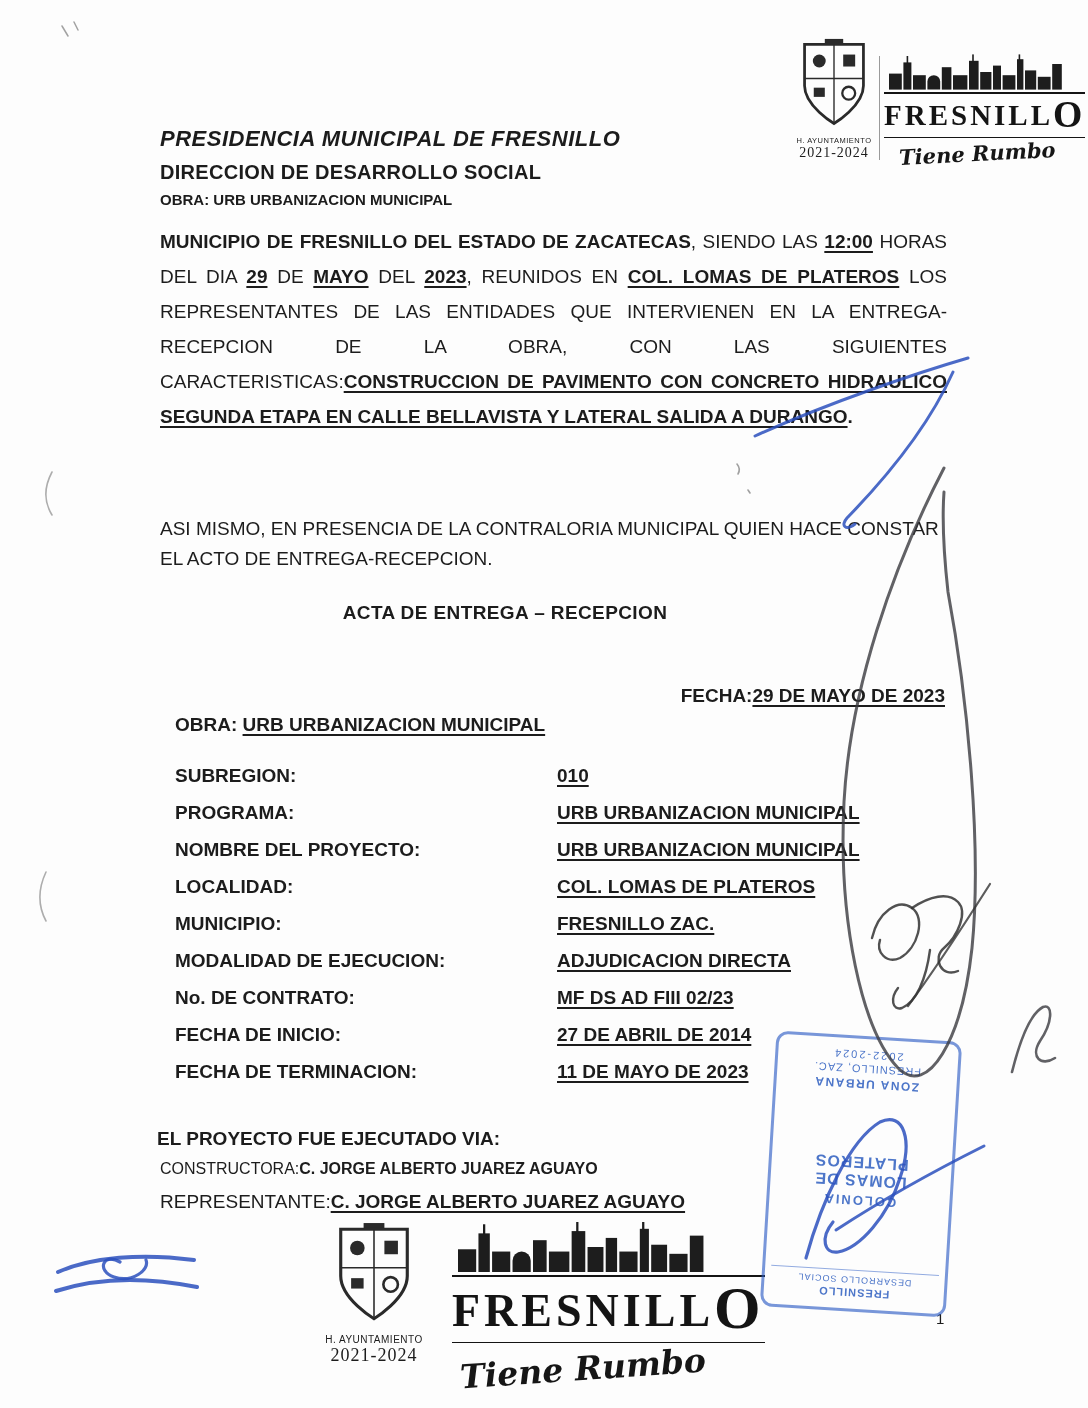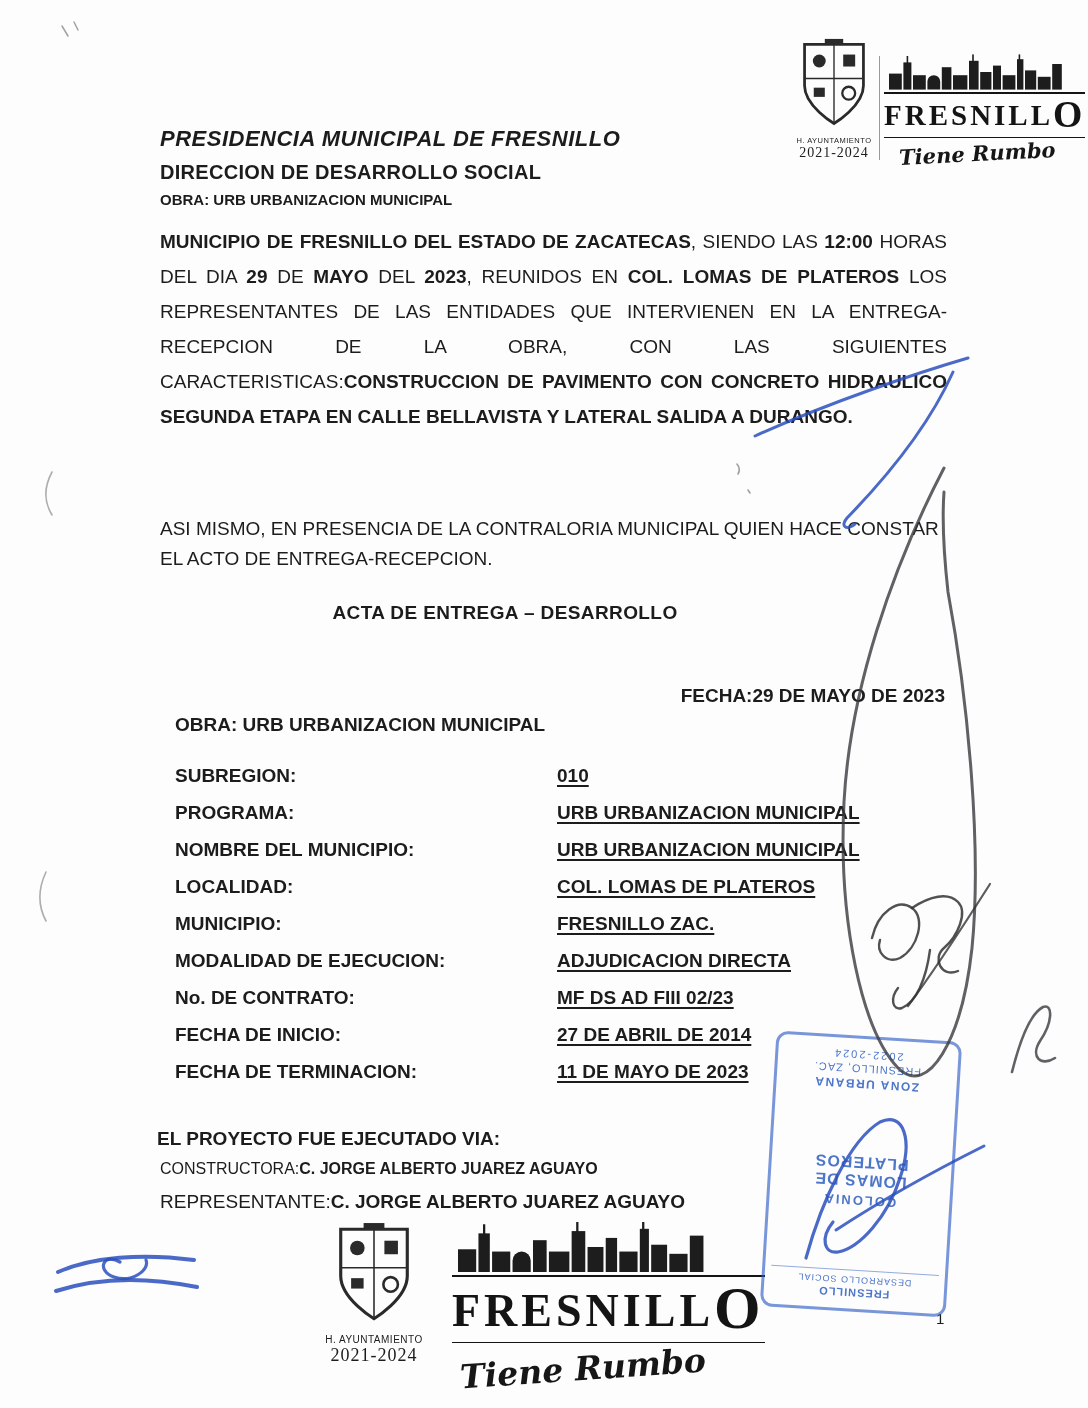--- a/index.html
+++ b/index.html
@@ -4,21 +4,21 @@
 <style>
   * { margin:0; padding:0; box-sizing:border-box; }
   html,body { background:#ffffff; }
   .page {
     position:relative; width:1088px; height:1408px; margin:0 auto;
     background:#fdfdfd; overflow:hidden; color:#1c1c1c;
     font-family:"Liberation Sans", sans-serif;
   }
   .abs { position:absolute; }
   .b { font-weight:bold; }
-  .u { text-decoration-thickness:2px; text-underline-offset:3px; }
+  .u { text-decoration:underline; text-decoration-thickness:2px; text-underline-offset:3px; }
 
   
   .doc-head { left:160px; top:126px; width:690px; text-align:left; }
   .doc-title { font-size:22px; font-weight:bold; font-style:italic; letter-spacing:.5px; }
   .doc-dept  { font-size:20px; font-weight:bold; margin-top:9px; letter-spacing:.3px; }
   .doc-obra  { font-size:15px; font-weight:bold; margin-top:7px; }
 
   
   .intro {
     left:160px; top:224px; width:787px;
@@ -140,34 +140,34 @@
   <div class="abs doc-head">
     <div class="doc-title">PRESIDENCIA MUNICIPAL DE FRESNILLO</div>
     <div class="doc-dept">DIRECCION DE DESARROLLO SOCIAL</div>
     <div class="doc-obra">OBRA: URB URBANIZACION MUNICIPAL</div>
   </div>
 
   <p class="abs intro"><span class="b">MUNICIPIO DE FRESNILLO DEL ESTADO DE ZACATECAS</span><span>, SIENDO LAS </span><span class="b u">12:00</span><span> HORAS DEL DIA </span><span class="b u">29</span><span> DE </span><span class="b u">MAYO</span><span> DEL </span><span class="b u">2023</span><span>, REUNIDOS EN </span><span class="b u">COL. LOMAS DE PLATEROS</span><span> LOS REPRESENTANTES DE LAS ENTIDADES QUE INTERVIENEN EN LA ENTREGA-RECEPCION DE LA OBRA, CON LAS SIGUIENTES CARACTERISTICAS:</span><span class="b u">CONSTRUCCION DE PAVIMENTO CON CONCRETO HIDRAULICO SEGUNDA ETAPA EN CALLE BELLAVISTA Y LATERAL SALIDA A DURANGO</span><span class="b">.</span></p>
 
   <p class="abs witness">ASI MISMO, EN PRESENCIA DE LA CONTRALORIA MUNICIPAL QUIEN HACE CONSTAR EL ACTO DE ENTREGA-RECEPCION.</p>
 
-  <div class="abs acta-title">ACTA DE ENTREGA – DESARROLLO</div>
+  <div class="abs acta-title">ACTA DE ENTREGA – RECEPCION</div>
 
   <div class="abs fecha-line">
     <span>FECHA:</span><span class="u">29 DE MAYO DE 2023</span>
   </div>
 
   <div class="abs obra-line">
     <span class="b">OBRA: </span><span class="b u">URB URBANIZACION MUNICIPAL</span>
   </div>
 
   <div class="abs fields">
     <div class="field-row gap-after"><span class="f-label">SUBREGION:</span><span class="f-value">010</span></div>
     <div class="field-row"><span class="f-label">PROGRAMA:</span><span class="f-value">URB URBANIZACION MUNICIPAL</span></div>
-    <div class="field-row"><span class="f-label">NOMBRE DEL MUNICIPIO:</span><span class="f-value">URB URBANIZACION MUNICIPAL</span></div>
+    <div class="field-row"><span class="f-label">NOMBRE DEL PROYECTO:</span><span class="f-value">URB URBANIZACION MUNICIPAL</span></div>
     <div class="field-row"><span class="f-label">LOCALIDAD:</span><span class="f-value">COL. LOMAS DE PLATEROS</span></div>
     <div class="field-row"><span class="f-label">MUNICIPIO:</span><span class="f-value">FRESNILLO ZAC.</span></div>
     <div class="field-row"><span class="f-label">MODALIDAD DE EJECUCION:</span><span class="f-value">ADJUDICACION DIRECTA</span></div>
     <div class="field-row"><span class="f-label">No. DE CONTRATO:</span><span class="f-value">MF DS AD FIII 02/23</span></div>
     <div class="field-row"><span class="f-label">FECHA DE INICIO:</span><span class="f-value">27 DE ABRIL  DE 2014</span></div>
     <div class="field-row"><span class="f-label">FECHA DE TERMINACION:</span><span class="f-value">11 DE MAYO DE 2023</span></div>
   </div>
 
   <div class="abs exec-head">EL PROYECTO FUE EJECUTADO VIA:</div>
   <div class="abs exec-line1">

